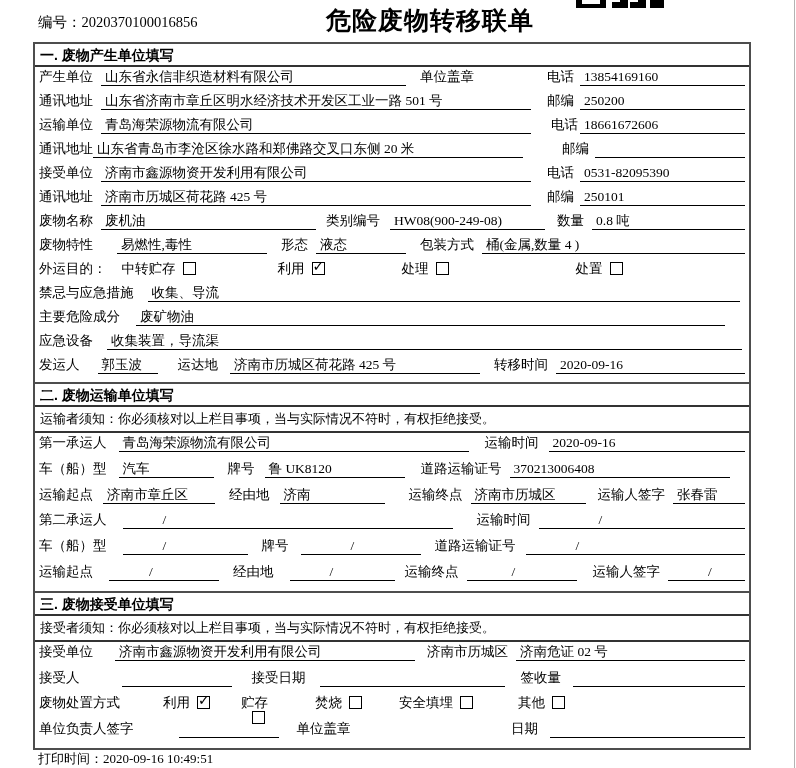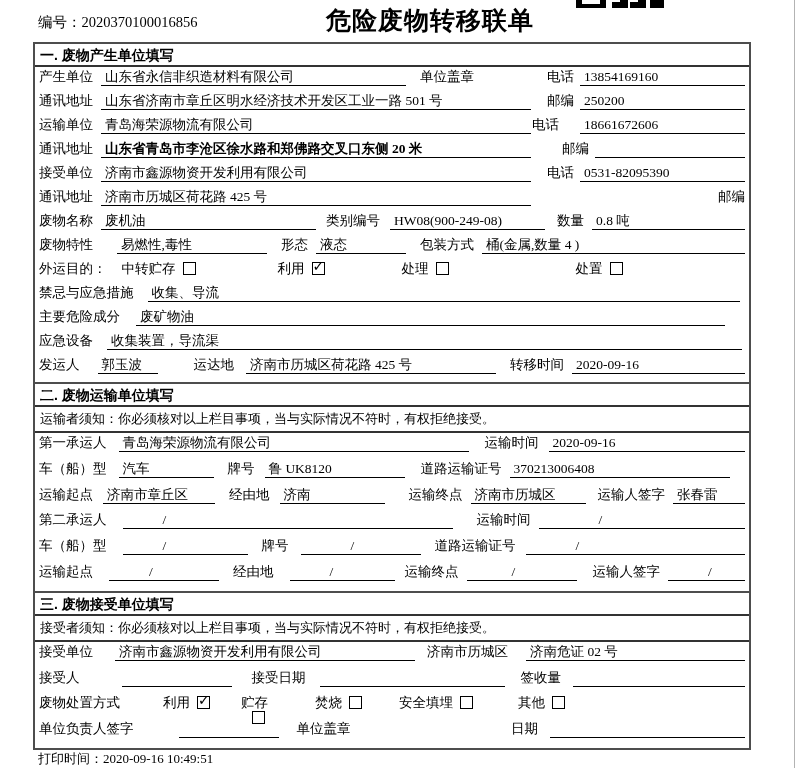--- a/index.html
+++ b/index.html
@@ -68,41 +68,42 @@
           <span class="val" data-name="field-value" style="width: 430px; margin-left: 8px;">山东省济南市章丘区明水经济技术开发区工业一路 501 号</span>
           <span class="sp" data-name="spacer"></span>
           <span class="lbl" data-name="field-label">邮编</span>
           <span class="val" data-name="field-value" style="width: 165px; margin-left: 6px;">250200</span>
         </div>
         <div class="frow" data-name="form-row">
           <span class="lbl" data-name="field-label">运输单位</span>
           <span class="val" data-name="field-value" style="width: 430px; margin-left: 8px;">青岛海荣源物流有限公司</span>
           <span class="sp" data-name="spacer"></span>
           <span class="lbl" data-name="field-label">电话</span>
-          <span class="val" data-name="field-value" style="width: 165px; margin-left: 21px;">18661672606</span>
+          <span class="val" data-name="field-value" style="width: 165px; margin-left: 2px;">18661672606</span>
         </div>
         <div class="frow" data-name="form-row">
           <span class="lbl" data-name="field-label">通讯地址</span>
-          <span class="val" data-name="field-value" style="width: 430px; margin-left: 8px; font-weight: bold;">山东省青岛市李沧区徐水路和郑佛路交叉口东侧 20 米</span>
+          <span class="val" data-name="field-value" style="width: 430px; ">山东省青岛市李沧区徐水路和郑佛路交叉口东侧 20 米</span>
           <span class="sp" data-name="spacer"></span>
           <span class="lbl" data-name="field-label">邮编</span>
           <span class="val" data-name="field-value-blank" style="width: 150px; margin-left: 6px;">&nbsp;</span>
         </div>
         <div class="frow" data-name="form-row">
           <span class="lbl" data-name="field-label">接受单位</span>
           <span class="val" data-name="field-value" style="width: 430px; margin-left: 8px;">济南市鑫源物资开发利用有限公司</span>
           <span class="sp" data-name="spacer"></span>
           <span class="lbl" data-name="field-label">电话</span>
           <span class="val" data-name="field-value" style="width: 165px; margin-left: 6px;">0531-82095390</span>
         </div>
         <div class="frow" data-name="form-row">
           <span class="lbl" data-name="field-label">通讯地址</span>
           <span class="val" data-name="field-value" style="width: 430px; margin-left: 8px;">济南市历城区荷花路 425 号</span>
           <span class="sp" data-name="spacer"></span>
           <span class="lbl" data-name="field-label">邮编</span>
+          <span class="val" data-name="field-value" style="width: 165px; margin-left: 6px;">250101</span>
         </div>
         <div class="frow" data-name="form-row">
           <span class="lbl" data-name="field-label">废物名称</span>
           <span class="val" data-name="field-value" style="width: 215px; margin-left: 8px;">废机油</span>
           <span class="lbl" data-name="field-label" style="margin-left: 10px;">类别编号</span>
           <span class="val" data-name="field-value" style="width: 155px; margin-left: 10px;">HW08(900-249-08)</span>
           <span class="lbl" data-name="field-label" style="margin-left: 12px;">数量</span>
           <span class="val" data-name="field-value" style="flex: 1 1 auto; margin-left: 8px;">0.8 吨</span>
         </div>
         <div class="frow" data-name="form-row">
@@ -142,21 +143,21 @@
           <span class="lbl" data-name="field-label">主要危险成分</span>
           <span class="val" data-name="field-value" style="flex: 1 1 auto; margin-right: 20px; margin-left: 16px;">废矿物油</span>
         </div>
         <div class="frow" data-name="form-row">
           <span class="lbl" data-name="field-label">应急设备</span>
           <span class="val" data-name="field-value" style="flex: 1 1 auto; margin-right: 3px; margin-left: 14px;">收集装置，导流渠</span>
         </div>
         <div class="frow" data-name="form-row">
           <span class="lbl" data-name="field-label">发运人</span>
           <span class="val" data-name="field-value" style="width: 60px; margin-left: 18px;">郭玉波</span>
-          <span class="lbl" data-name="field-label" style="margin-left: 36px;">运达地</span>
+          <span class="lbl" data-name="field-label" style="margin-left: 20px;">运达地</span>
           <span class="val" data-name="field-value" style="width: 250px; margin-left: 12px;">济南市历城区荷花路 425 号</span>
           <span class="lbl" data-name="field-label" style="margin-left: 14px;">转移时间</span>
           <span class="val" data-name="field-value" style="flex: 1 1 auto; margin-left: 8px;">2020-09-16</span>
         </div>
       </div>
     </div>
     <div class="section" data-name="transporter-section">
       <div class="sec-heading" data-name="section-heading">二. 废物运输单位填写</div>
       <div class="notice" data-name="section-notice">运输者须知：你必须核对以上栏目事项，当与实际情况不符时，有权拒绝接受。</div>
       <div class="sec-body" data-name="section-body">
@@ -211,21 +212,21 @@
       </div>
     </div>
     <div class="section" data-name="receiver-section">
       <div class="sec-heading" data-name="section-heading">三. 废物接受单位填写</div>
       <div class="notice" data-name="section-notice">接受者须知：你必须核对以上栏目事项，当与实际情况不符时，有权拒绝接受。</div>
       <div class="sec-body" data-name="section-body">
         <div class="frow" data-name="form-row">
           <span class="lbl" data-name="field-label">接受单位</span>
           <span class="val" data-name="field-value" style="width: 300px; margin-left: 22px;">济南市鑫源物资开发利用有限公司</span>
           <span class="lbl" data-name="field-label" style="margin-left: 12px;">济南市历城区</span>
-          <span class="val" data-name="field-value" style="flex: 1 1 auto; margin-left: 18px;">济南危证 02 号</span>
+          <span class="val" data-name="field-value" style="flex: 1 1 auto; margin-left: 8px;">济南危证 02 号</span>
         </div>
         <div class="frow" data-name="form-row">
           <span class="lbl" data-name="field-label">接受人</span>
           <span class="val" data-name="field-value-blank" style="width: 110px; margin-left: 42px;">&nbsp;</span>
           <span class="lbl" data-name="field-label" style="margin-left: 20px;">接受日期</span>
           <span class="val" data-name="field-value-blank" style="width: 185px; margin-left: 14px;">&nbsp;</span>
           <span class="lbl" data-name="field-label" style="margin-left: 16px;">签收量</span>
           <span class="val" data-name="field-value-blank" style="flex: 1 1 auto; margin-left: 12px;">&nbsp;</span>
         </div>
         <div class="frow" data-name="form-row">

